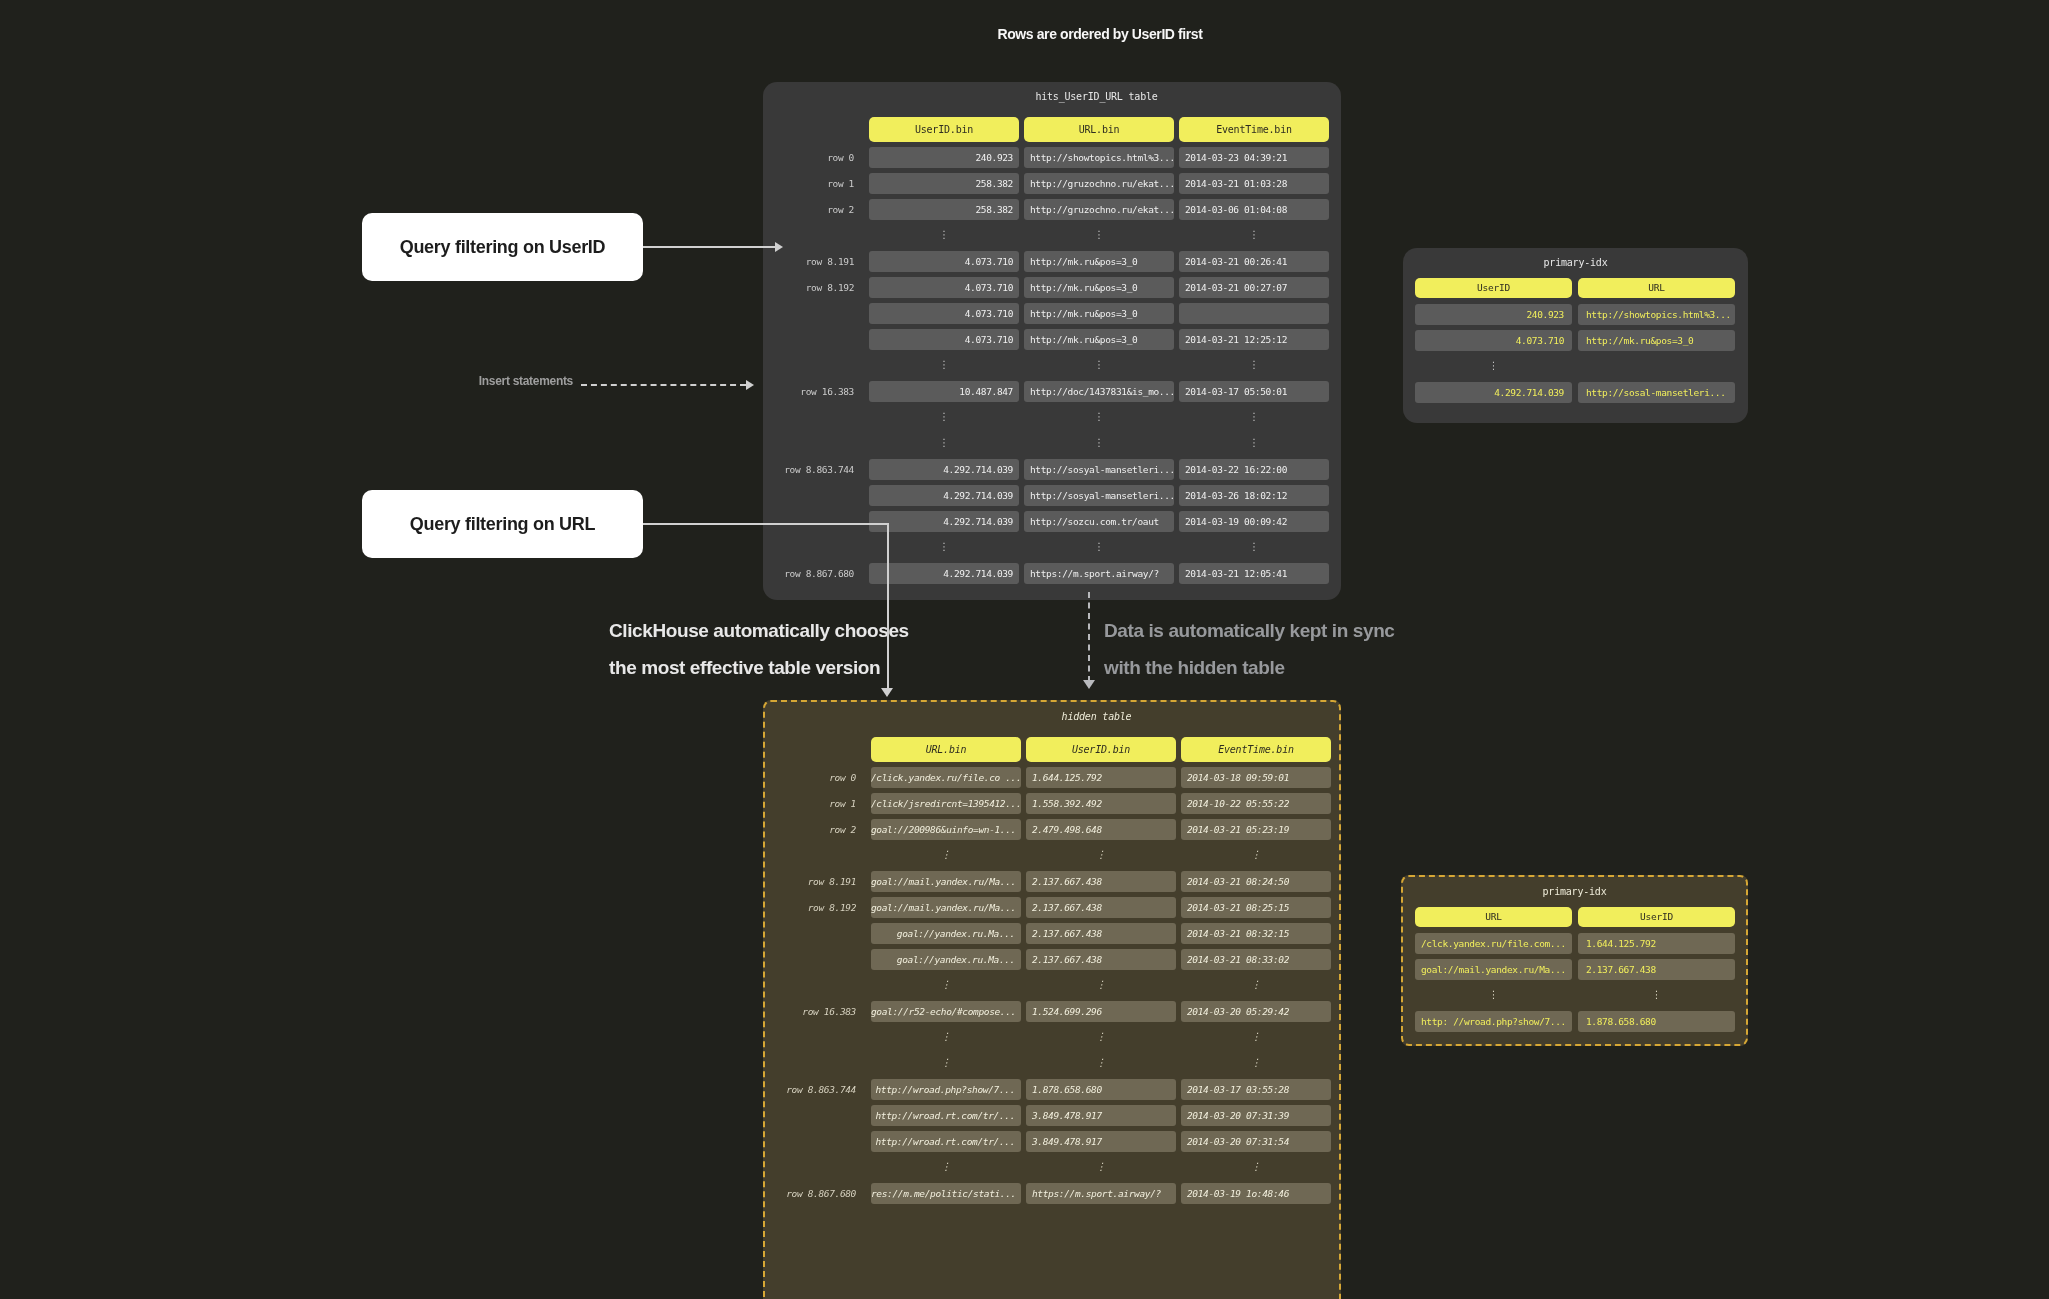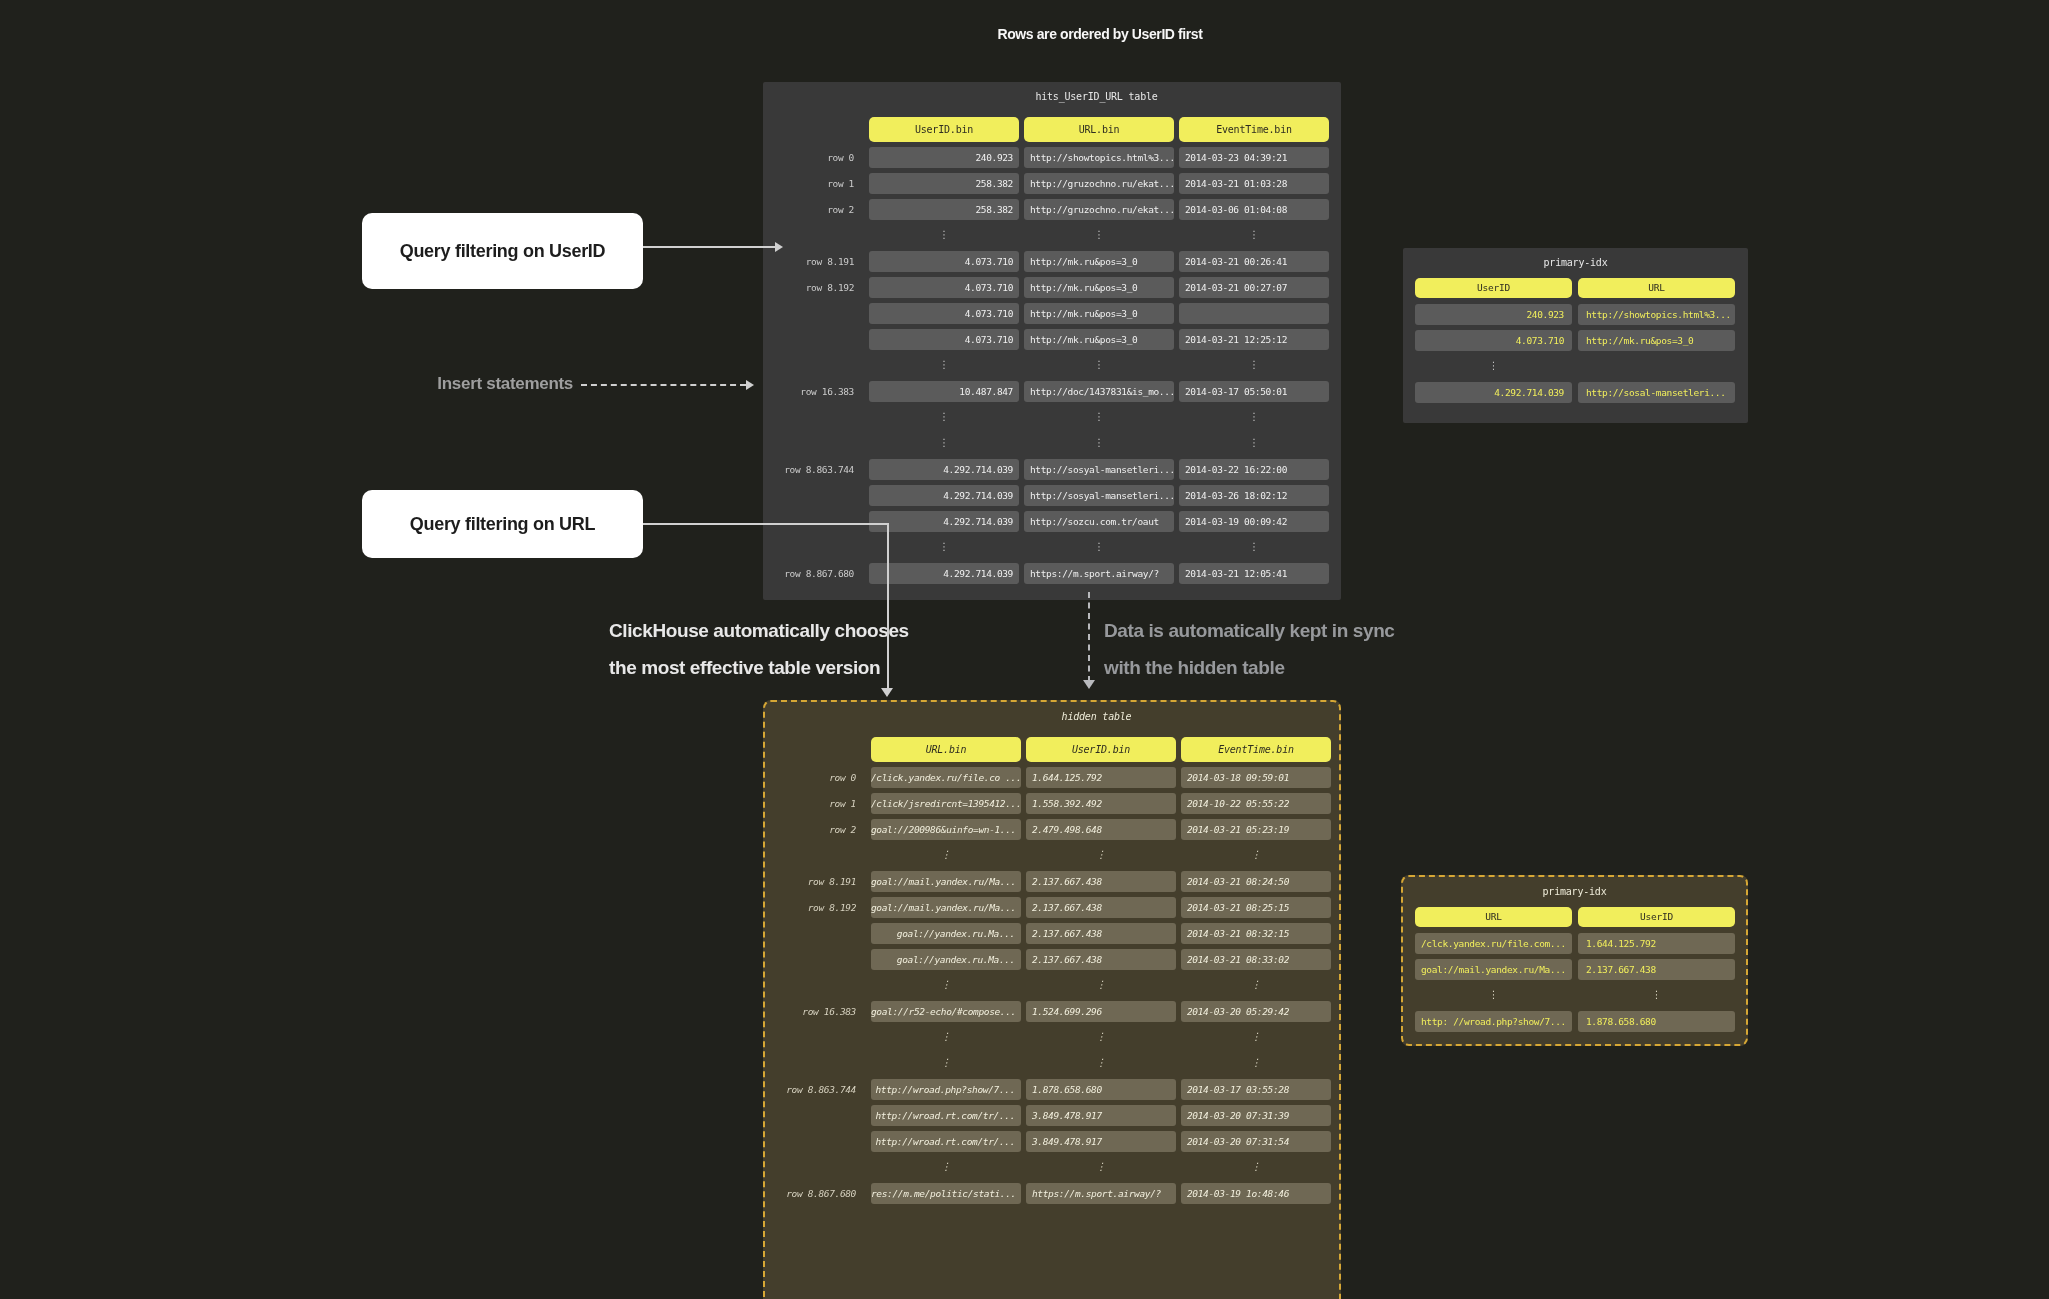--- a/index.html
+++ b/index.html
@@ -18,46 +18,46 @@
   #caption-top{left:820px;top:26px;width:560px;}
   #caption-bottom{left:763px;top:1251px;width:578px;}
 
   
   .callout{
     position:absolute;background:var(--white,#fff);border-radius:10px;
     display:flex;align-items:center;justify-content:center;
     font-weight:bold;font-size:18px;letter-spacing:-0.3px;color:var(--callout-text,#1d1d1d);
     z-index:4;
   }
-  #box-q-userid{left:362px;top:213px;width:281px;height:76px;}
+  #box-q-userid{left:362px;top:213px;width:281px;height:68px;}
   #box-q-url{left:362px;top:490px;width:281px;height:68px;}
   #lbl-insert{
     position:absolute;left:395px;top:374px;width:178px;text-align:right;
-    font-weight:bold;font-size:17px;letter-spacing:-0.3px;color:#9e9e9e;
+    font-weight:bold;font-size:12px;letter-spacing:-0.3px;color:#9e9e9e;
   }
 
   
   .note{position:absolute;font-weight:bold;font-size:19px;letter-spacing:-0.4px;line-height:37px;}
   #note-chooses{left:585px;top:612px;color:var(--note,#e8e8e8);margin-left:24px;}
   #note-sync{left:1104px;top:612px;color:var(--note-dim,#97999c);}
 
   
   .line{position:absolute;z-index:5;}
   .solid-h{height:2px;background:var(--line,#d0d0d0);}
   .solid-v{width:2px;background:var(--line,#d0d0d0);}
   .dash-h{height:0;border-top:2px dashed var(--line,#d0d0d0);}
   .dash-v{width:0;border-left:2px dashed var(--line-dim,#b9babd);}
   .head{position:absolute;width:0;height:0;z-index:6;}
   .head-right{border-top:5px solid transparent;border-bottom:5px solid transparent;border-left:8px solid var(--line,#d0d0d0);}
   .head-down{border-left:6px solid transparent;border-right:6px solid transparent;border-top:9px solid var(--line,#d0d0d0);}
   .head-down.dim{border-top-color:var(--line-dim,#b9babd);}
 
   
   .card{
-    position:absolute;border-radius:2px;box-sizing:border-box;
+    position:absolute;border-radius:14px;box-sizing:border-box;
     padding:8px 12px 0 12px;z-index:1;
   }
   .card.dark{background:var(--card-dark,#393939);}
   .card.olive{background:var(--card-olive,#443e2c);border:2px dashed var(--amber-border,#d6a735);border-radius:8px;}
   #t-main{left:763px;top:82px;width:578px;height:518px;}
   #t-hidden{left:763px;top:700px;width:578px;height:646px;font-style:italic;}
   #t-idx-top{left:1403px;top:248px;width:345px;height:175px;padding-top:8px;}
   #t-idx-bottom{left:1401px;top:875px;width:347px;height:171px;padding-top:8px;}
 
   .card-title{

